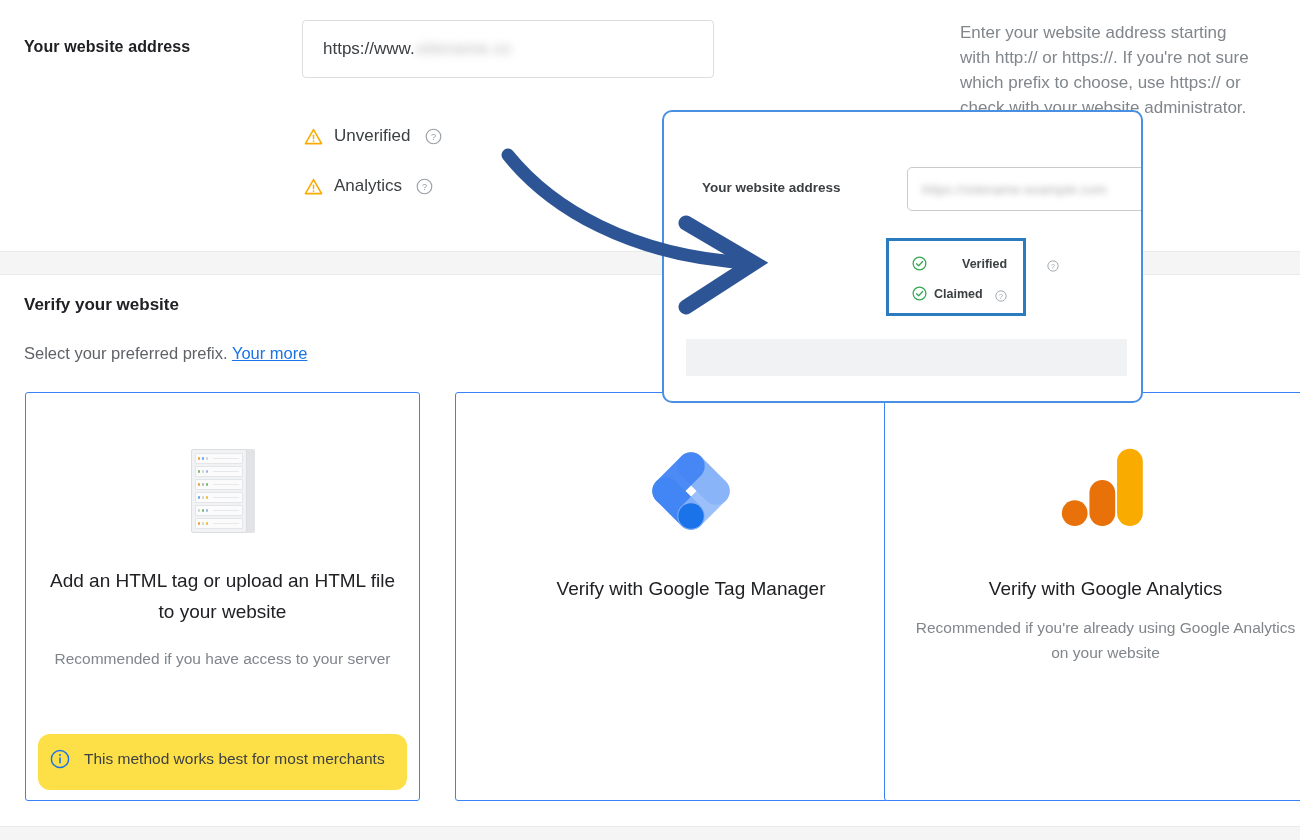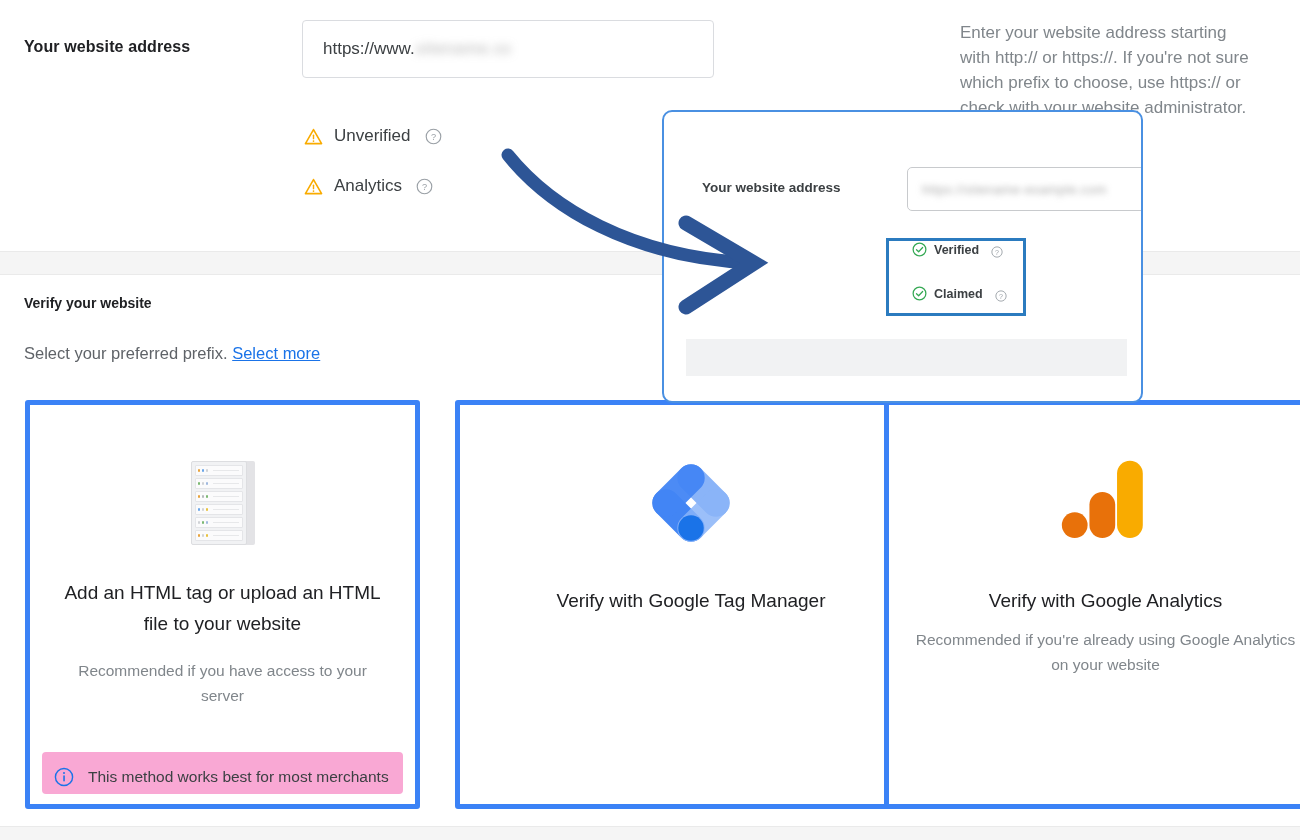--- a/index.html
+++ b/index.html
@@ -129,21 +129,21 @@
   .verify-section {
     position: absolute;
     left: 0;
     top: 276px;
     width: 1300px;
   }
   .verify-title {
     position: absolute;
     left: 24px;
     top: 19px;
-    font-size: 14px;
+    font-size: 17px;
     font-weight: 700;
     color: #202124;
   }
   .verify-sub {
     position: absolute;
     left: 24px;
     top: 68px;
     font-size: 16.5px;
     color: #5f6368;
   }
@@ -156,23 +156,23 @@
   
   .cards {
     position: absolute;
     left: 25px;
     top: 116px;
     width: 1254px;
     height: 411px;
   }
   .card {
     position: absolute;
-    top: 8px;
+    top: 0;
     height: 409px;
-    border: 5px solid #3b82f6;
+    border: 1px solid #3b82f6;
     border-radius: 3px;
     background: #fff;
     box-sizing: border-box;
     cursor: pointer;
   }
   .card-1 { left: 0px;   width: 395px; }
   .card-2 { left: 430px; width: 472px; }
   .card-3 { left: 859px; width: 443px; }
 
   .card-icon-wrap {
@@ -203,23 +203,23 @@
     line-height: 25px;
     color: #80868b;
   }
   .card-2 .card-desc, .card-3 .card-desc { top: 222px; }
 
   .card-note {
     position: absolute;
     left: 12px;
     right: 12px;
     bottom: 10px;
-    background: #f9a8d4;
-    border-radius: 4px;
-    padding: 14px 14px 6px 12px;
+    background: #fde047;
+    border-radius: 12px;
+    padding: 14px 14px 20px 12px;
     display: flex;
     align-items: flex-start;
     box-sizing: border-box;
   }
   .card-note .info-i {
     flex: 0 0 auto;
     width: 20px; height: 20px;
     margin-right: 14px;
     margin-top: 1px;
   }
@@ -326,21 +326,21 @@
     border: 3px solid #2b7bbf;
     box-sizing: border-box;
     background: #fff;
   }
   .inset-status {
     display: flex;
     align-items: center;
     position: absolute;
     left: 23px;
   }
-  .inset-status.s1 { top: 1px; }
+  .inset-status.s1 { top: 15px; gap: 28px; }
   .inset-status.s2 { top: 45px; }
   .inset-status .check-ic { width: 15px; height: 15px; margin-right: 7px; flex:0 0 auto; }
   .inset-status .st-lbl {
     font-size: 12.5px;
     font-weight: 700;
     color: #3c4043;
     filter: blur(0.45px);
   }
   .inset-status .q-ic { width: 12px; height: 12px; margin-left: 12px; flex:0 0 auto; }
   .inset-graybar {
@@ -417,21 +417,21 @@
     <div class="help-text">Enter your website address starting with http:// or https://. If you're not sure which prefix to choose, use https:// or check with your website administrator.</div>
   </div>
 
   <div class="divider-band"></div>
 
   <div class="verify-section">
     <div class="verify-title">Verify your website</div>
 
     <div class="verify-sub">
       <span>Select your preferred prefix.</span>
-      <a href="#">Select more</a>
+      <a href="#">Your more</a>
     </div>
 
     <div class="cards">
 
       <div class="card card-1">
         <div class="card-icon-wrap">
           <div class="server-icon">
             <div class="server-shadow"></div>
             <div class="server-body">
               <div class="server-row">

